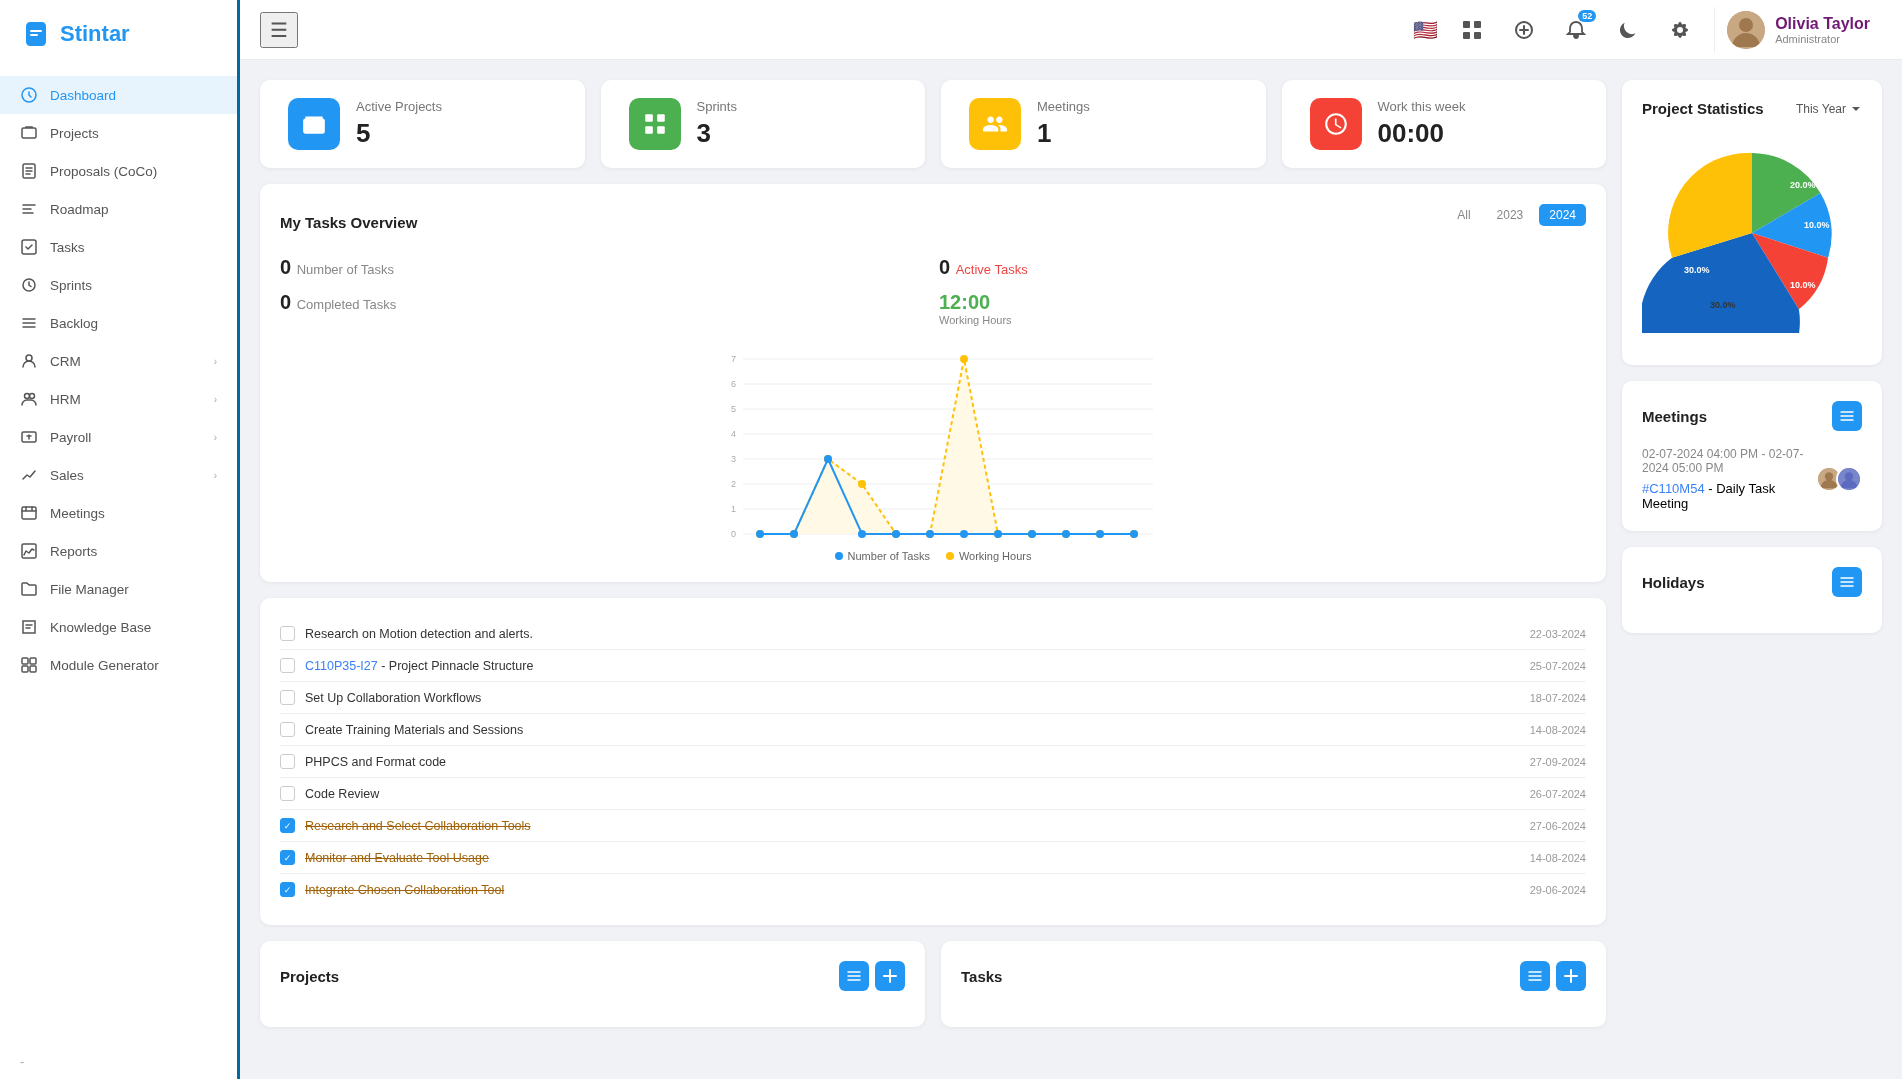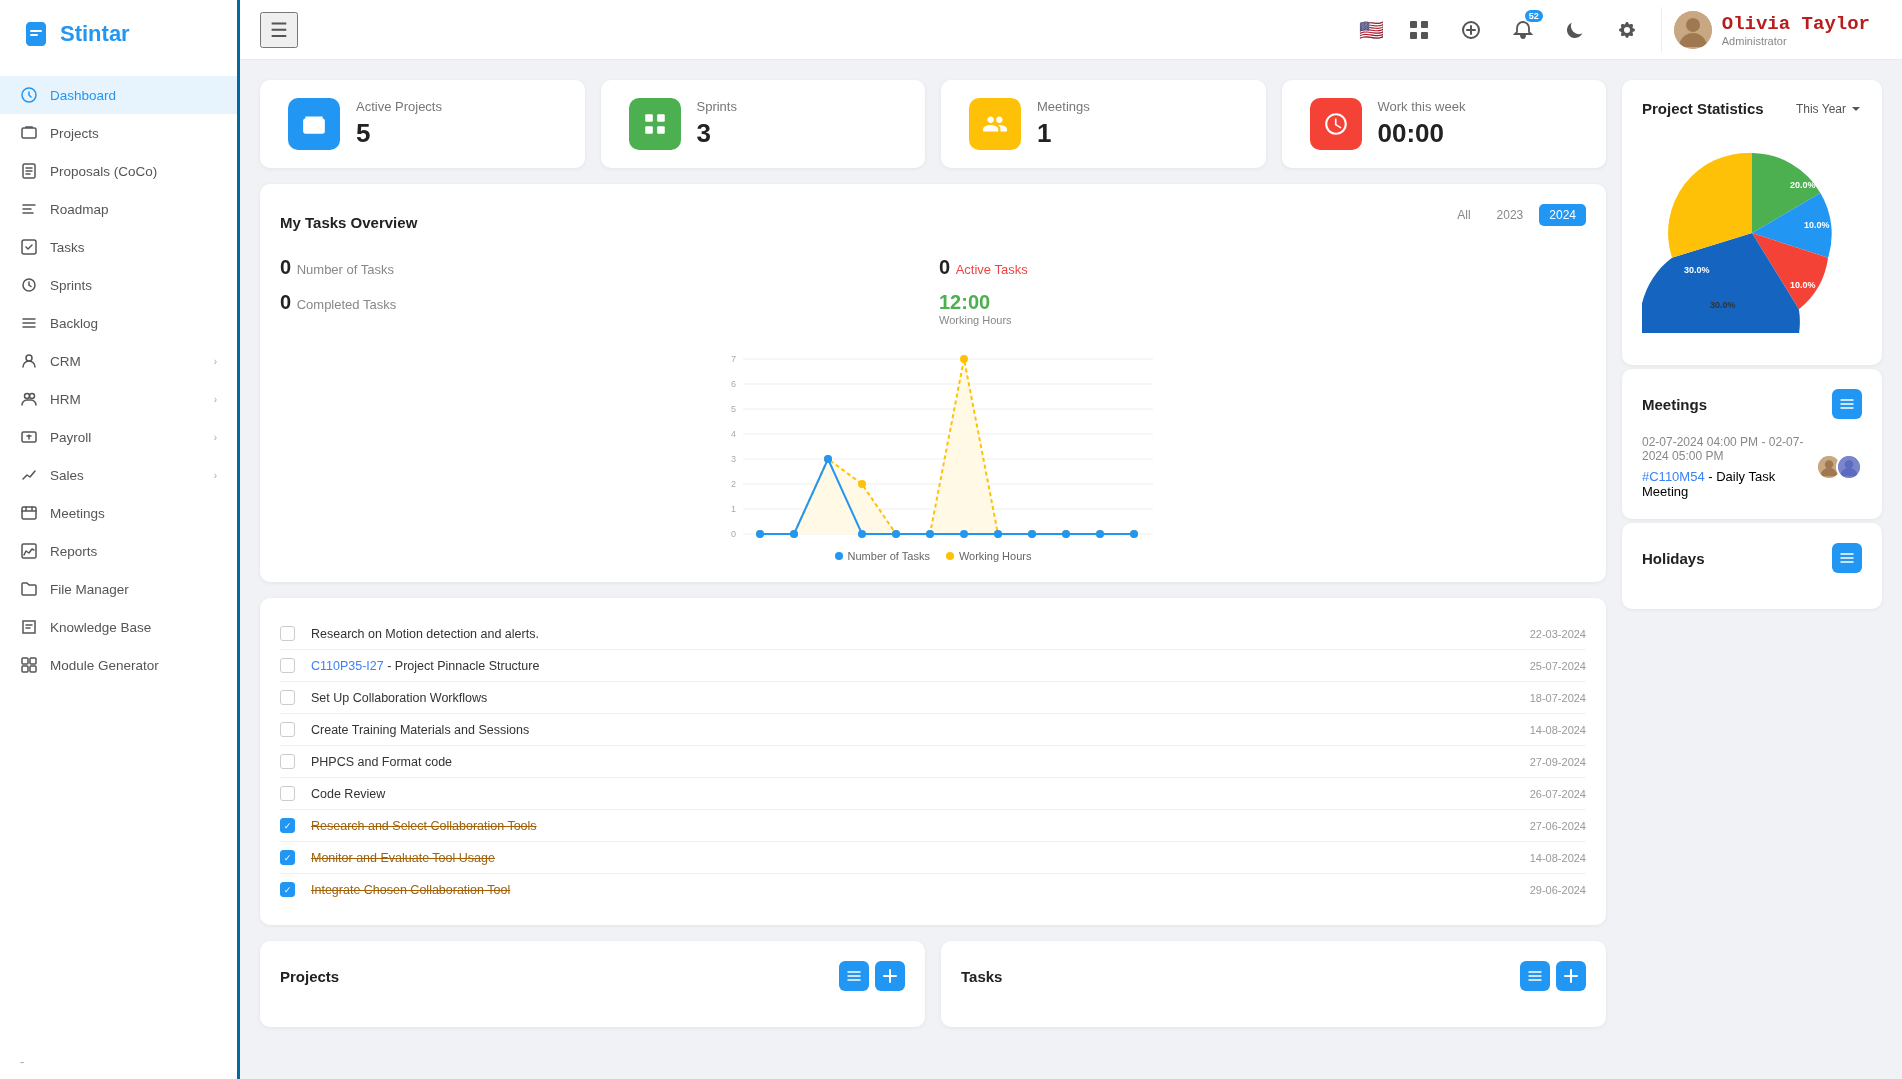--- a/index.html
+++ b/index.html
@@ -23,27 +23,27 @@
     
     #header { background: #fff; height: 60px; display: flex; align-items: center; padding: 0 20px; border-bottom: 1px solid #e8eaf0; gap: 16px; flex-shrink: 0; }
     .header-hamburger { font-size: 20px; color: #555; cursor: pointer; padding: 4px 8px; }
     .header-spacer { flex: 1; }
     .header-flag { font-size: 20px; }
     .header-icon { width: 36px; height: 36px; display: flex; align-items: center; justify-content: center; cursor: pointer; color: #555; border-radius: 50%; }
     .notif-wrap { position: relative; }
     .notif-badge { position: absolute; top: -2px; right: -2px; background: #2196f3; color: #fff; font-size: 9px; border-radius: 10px; padding: 1px 4px; font-weight: 700; }
     .header-avatar-wrap { display: flex; align-items: center; gap: 10px; cursor: pointer; padding: 4px 12px; border-left: 1px solid #eee; }
     .header-avatar { width: 38px; height: 38px; border-radius: 50%; background: #c8a882; overflow: hidden; display: flex; align-items: center; justify-content: center; font-size: 16px; }
-    .header-user-name { font-weight: 600; font-size: 19px; color: #b91c1c; font-family: Liberation Mono, monospace; }
+    .header-user-name { font-weight: 600; font-size: 16px; color: #701a75; }
     .header-user-role { font-size: 11px; color: #888; }
 
     
     #content { flex: 1; overflow-y: auto; padding: 20px; display: flex; gap: 16px; }
     .content-main { flex: 1; display: flex; flex-direction: column; gap: 16px; }
-    .content-right { width: 260px; flex-shrink: 0; display: flex; flex-direction: column; gap: 4px; }
+    .content-right { width: 260px; flex-shrink: 0; display: flex; flex-direction: column; gap: 16px; }
 
     
     .stats-row { display: flex; gap: 16px; }
     .stat-card { flex: 1; background: #fff; border-radius: 10px; padding: 18px 28px; display: flex; align-items: center; gap: 16px; box-shadow: 0 1px 4px rgba(0,0,0,0.06); }
     .stat-icon { width: 52px; height: 52px; border-radius: 10px; display: flex; align-items: center; justify-content: center; flex-shrink: 0; }
     .stat-icon svg { width: 26px; height: 26px; fill: #fff; }
     .stat-info {}
     .stat-label { font-size: 13px; color: #777; margin-bottom: 4px; }
     .stat-value { font-size: 26px; font-weight: 700; color: #222; }
 
@@ -69,21 +69,21 @@
     .stat-box-value.green { color: #4caf50; }
 
     
     .chart-area { position: relative; height: 200px; }
     .chart-svg { width: 100%; height: 100%; }
     .chart-legend { display: flex; gap: 16px; margin-top: 8px; justify-content: center; }
     .legend-item { display: flex; align-items: center; gap: 5px; font-size: 11px; color: #666; }
     .legend-dot { width: 8px; height: 8px; border-radius: 50%; }
 
     
-    .todo-item { display: flex; align-items: center; gap: 16px; padding: 8px 0; border-bottom: 1px solid #f0f0f0; }
+    .todo-item { display: flex; align-items: center; gap: 10px; padding: 8px 0; border-bottom: 1px solid #f0f0f0; }
     .todo-item:last-child { border-bottom: none; }
     .todo-check { width: 15px; height: 15px; border: 1.5px solid #ccc; border-radius: 3px; flex-shrink: 0; display: flex; align-items: center; justify-content: center; }
     .todo-check.checked { background: #2196f3; border-color: #2196f3; }
     .todo-check.checked::after { content: '✓'; color: #fff; font-size: 9px; }
     .todo-text { flex: 1; font-size: 12.5px; color: #333; }
     .todo-text.done { text-decoration: line-through; color: #a16207; }
     .todo-link { color: #3b82f6; text-decoration: none; }
     .todo-date { font-size: 11px; color: #999; flex-shrink: 0; }
 
     

